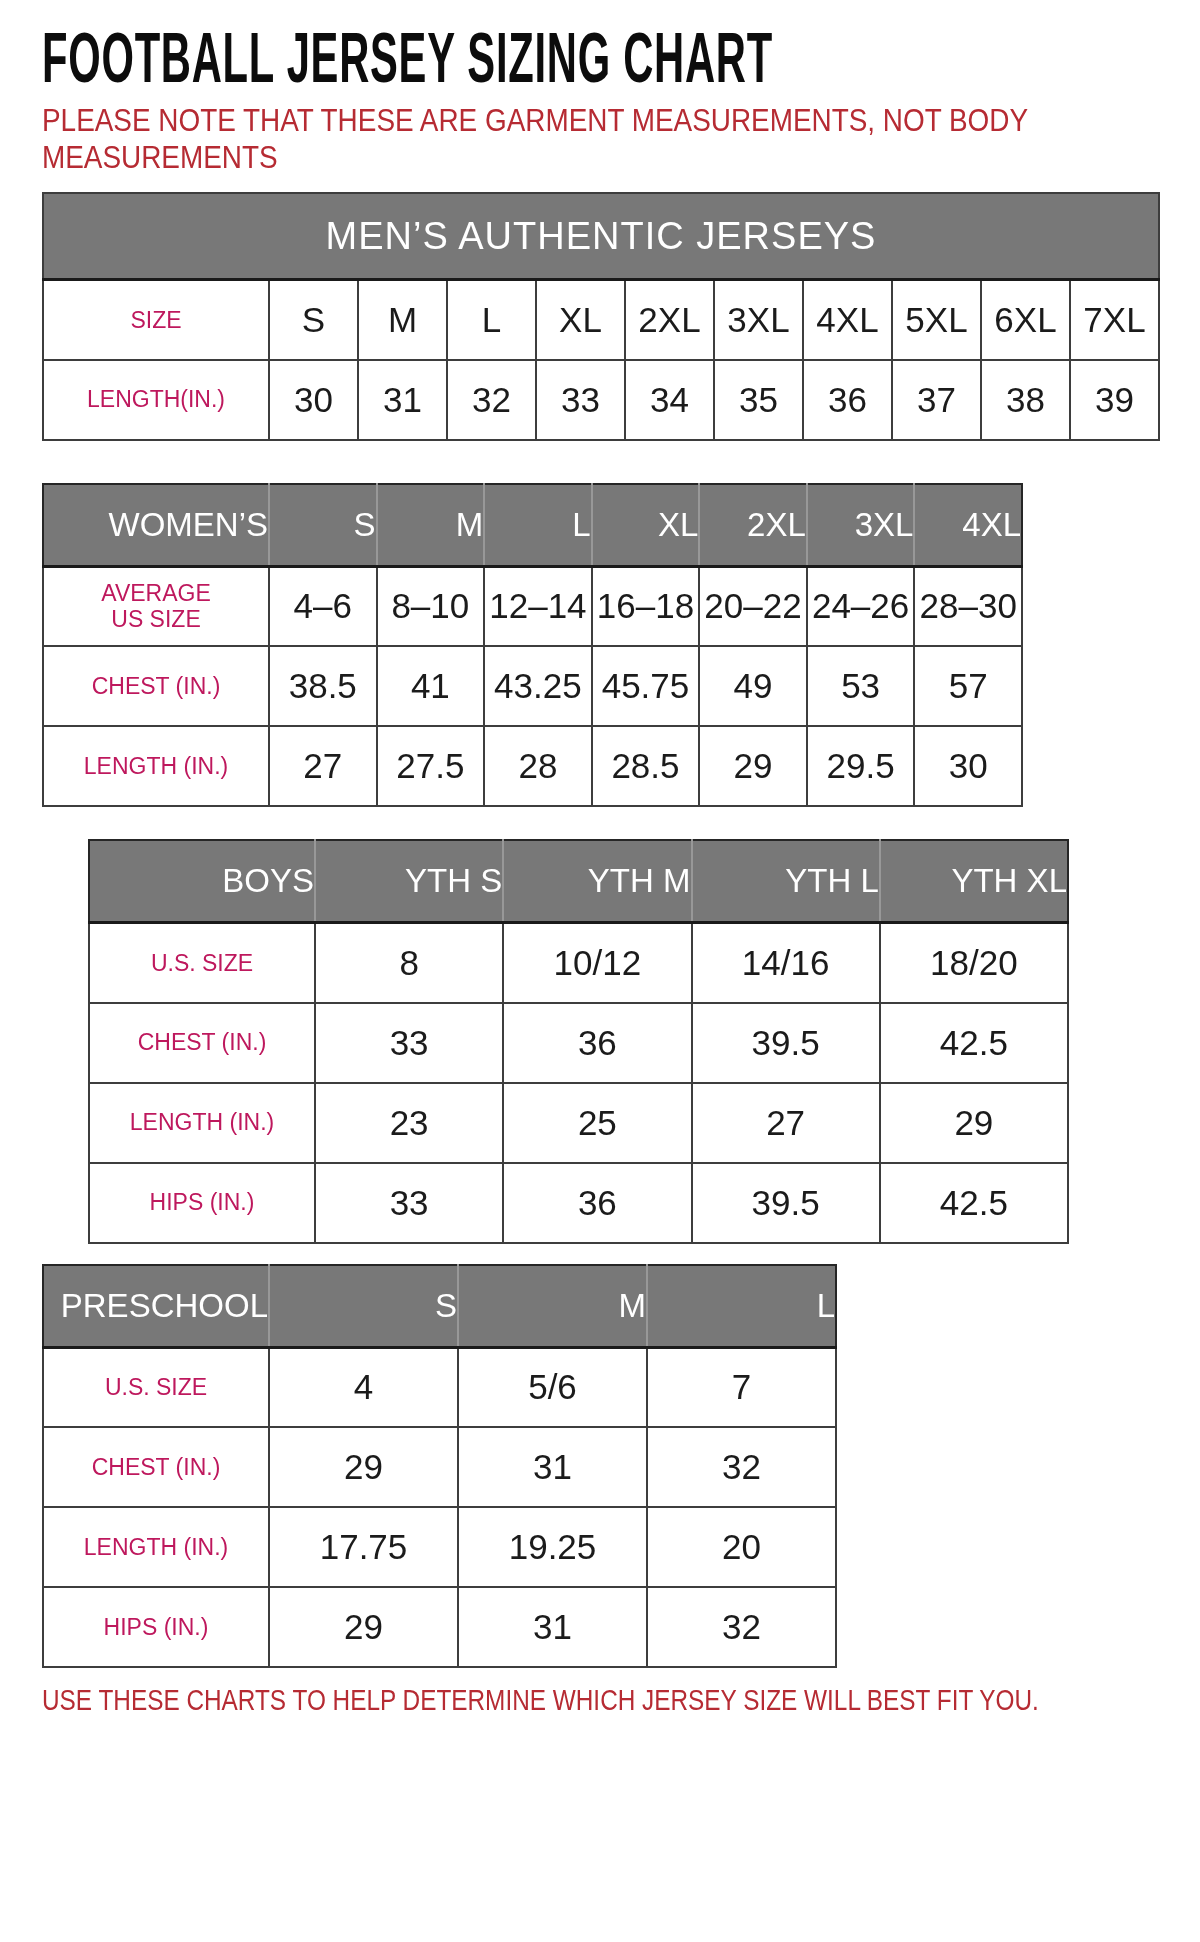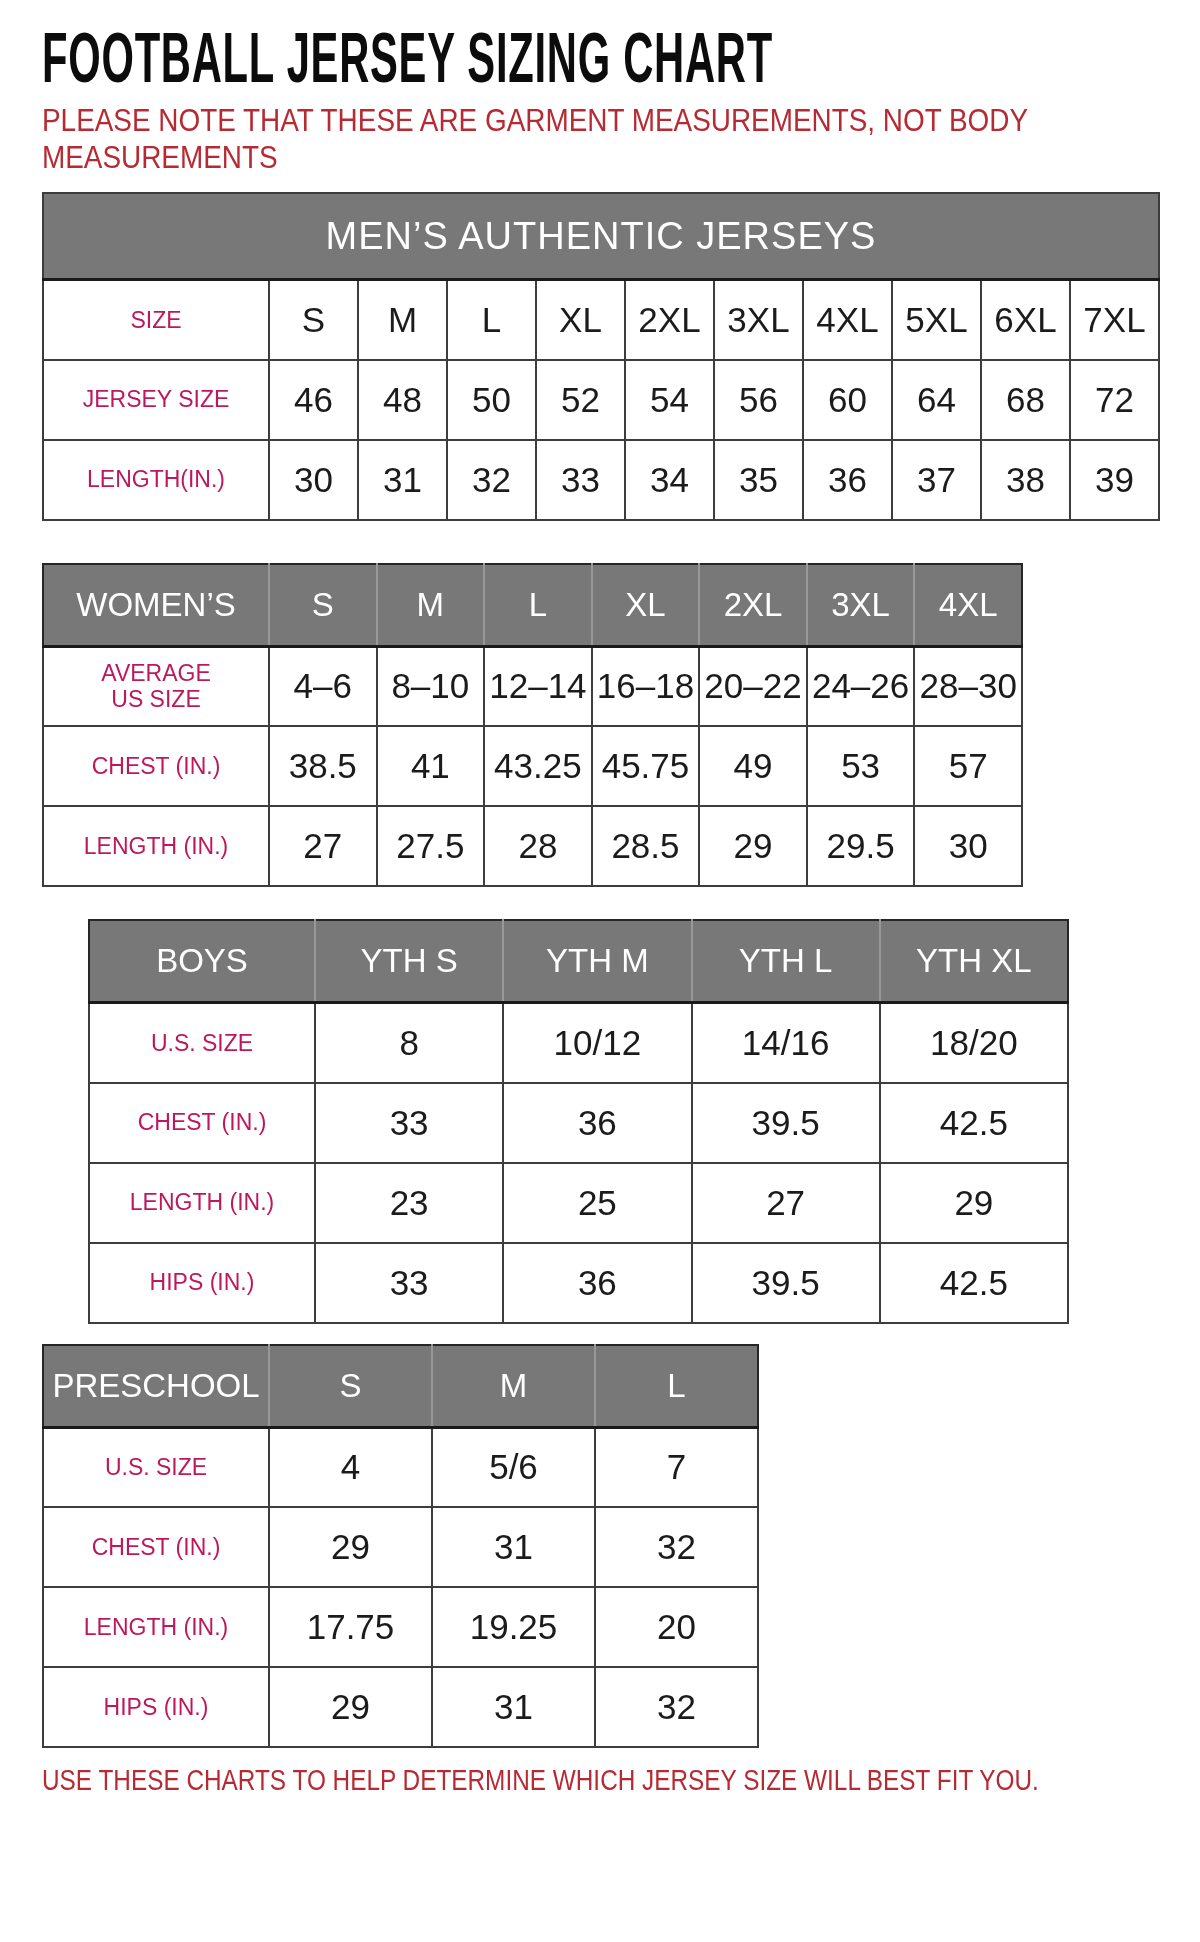--- a/index.html
+++ b/index.html
@@ -38,31 +38,32 @@
     height:84px;font-size:38px;letter-spacing:1px;
     border-bottom:3px solid #1a1a1a !important;
     margin-left:24px;
   }
   tr.grayhead th{
     background:#787878;color:#ffffff;
     height:80px;font-size:33px;
     border-left:2px solid #989898;border-right:2px solid #989898;
     border-top:2px solid #262626;
     border-bottom:3px solid #1a1a1a;
+    text-align:right;
   }
   tr.grayhead th:first-child{border-left:2px solid #262626;}
   tr.grayhead th:last-child{border-right:2px solid #262626;}
   tbody tr{height:80px;}
   tbody td{font-size:35px;color:#1b1b1b;}
   tbody th.rowlabel{font-size:23px;color:#be185d;line-height:1.15;}
 
   #mens{width:1118px;margin-top:16px;}
   #womens{width:981px;margin-top:42px;}
   #boys{width:981px;margin-top:32px;margin-left:46px;}
-  #preschool{width:717px;margin-top:20px;}
+  #preschool{width:795px;margin-top:20px;}
   col.c-label{width:226px;}
 
   .footer{
     margin:16px 0 0 0;height:36px;
     font-size:29px;color:#b62b33;white-space:nowrap;
     transform:scaleX(0.84);transform-origin:left top;
   }
 </style>
 </head>
 <body>
@@ -101,33 +102,20 @@
           <td>L</td>
           <td>XL</td>
           <td>2XL</td>
           <td>3XL</td>
           <td>4XL</td>
           <td>5XL</td>
           <td>6XL</td>
           <td>7XL</td>
         </tr>
         <tr>
-          <th class="rowlabel">JERSEY SIZE</th>
-          <td>46</td>
-          <td>48</td>
-          <td>50</td>
-          <td>52</td>
-          <td>54</td>
-          <td>56</td>
-          <td>60</td>
-          <td>64</td>
-          <td>68</td>
-          <td>72</td>
-        </tr>
-        <tr>
           <th class="rowlabel">LENGTH(IN.)</th>
           <td>30</td>
           <td>31</td>
           <td>32</td>
           <td>33</td>
           <td>34</td>
           <td>35</td>
           <td>36</td>
           <td>37</td>
           <td>38</td>

